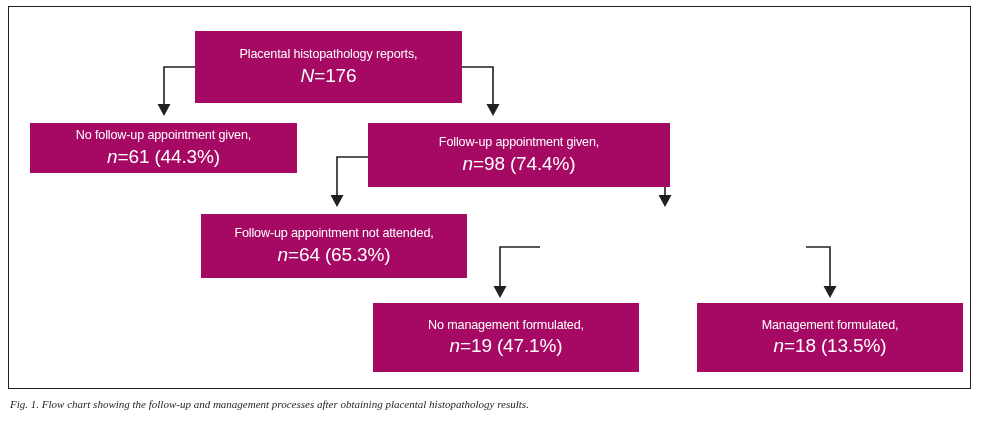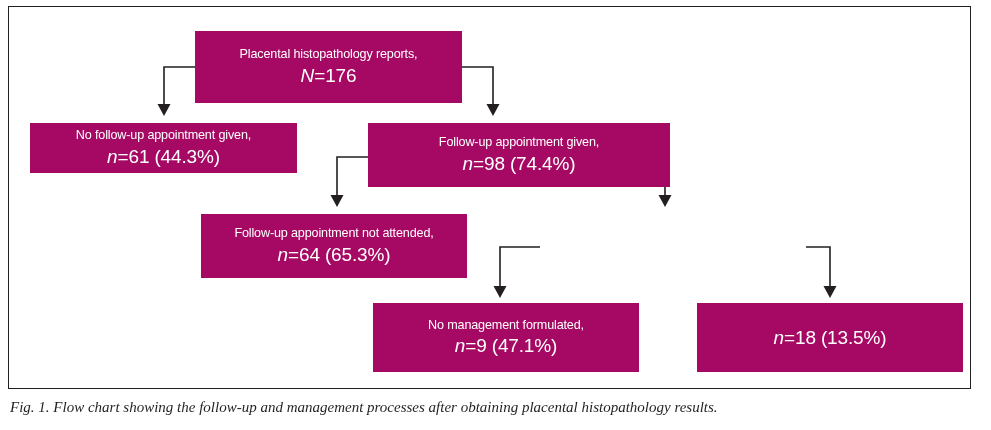--- a/index.html
+++ b/index.html
@@ -74,21 +74,21 @@
     font-style: italic;
   }
   
   #caption {
     position: absolute;
     left: 10px;
     top: 398px;
     width: 960px;
     font-family: "Liberation Serif", serif;
     font-style: italic;
-    font-size: 15px;
+    font-size: 11px;
     color: #231f20;
     line-height: 1.25;
     white-space: nowrap;
   }
 </style>
 </head>
 <body>
 
 <div id="figure-root">
 
@@ -137,24 +137,25 @@
     </div>
 
     <div class="node" style="left:201px; top:214px; width:266px; height:64px;">
       <span class="node-line1">Follow-up appointment not attended,</span>
       <span class="node-line2"><em class="ital">n</em><span>=64 (65.3%)</span></span>
     </div>
 
 
     <div class="node" style="left:366px; top:303px; width:266px; height:69px;margin-left:7px;">
       <span class="node-line1">No management formulated,</span>
-      <span class="node-line2"><em class="ital">n</em><span>=9 (47.1%)</span></span>
+      <span class="node-line2"><em class="ital">n</em><span>=19 (47.1%)</span></span>
     </div>
 
     <div class="node" style="left:697px; top:303px; width:266px; height:69px;">
+      <span class="node-line1">Management formulated,</span>
       <span class="node-line2"><em class="ital">n</em><span>=18 (13.5%)</span></span>
     </div>
 
   </div>
 
   <div id="caption">Fig. 1. Flow chart showing the follow-up and management processes after obtaining placental histopathology results.</div>
 
 </div>
 
 </body></html>

